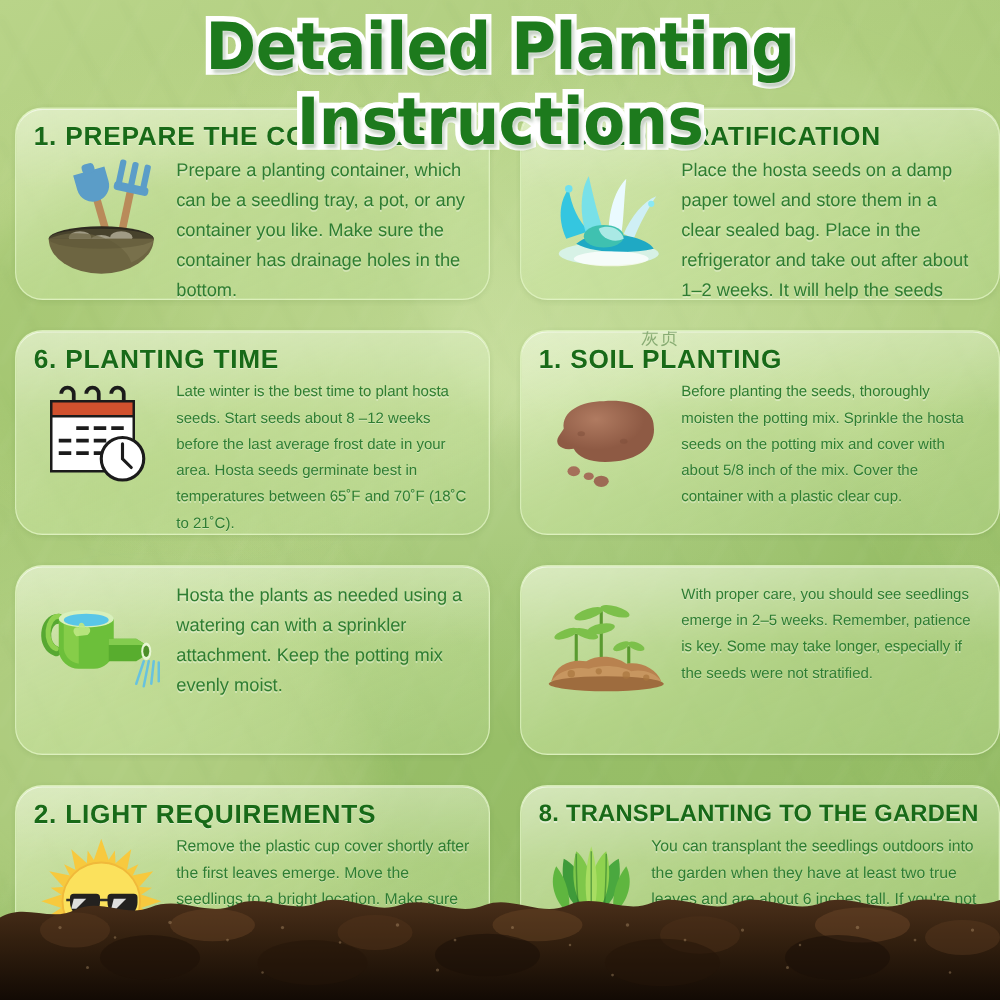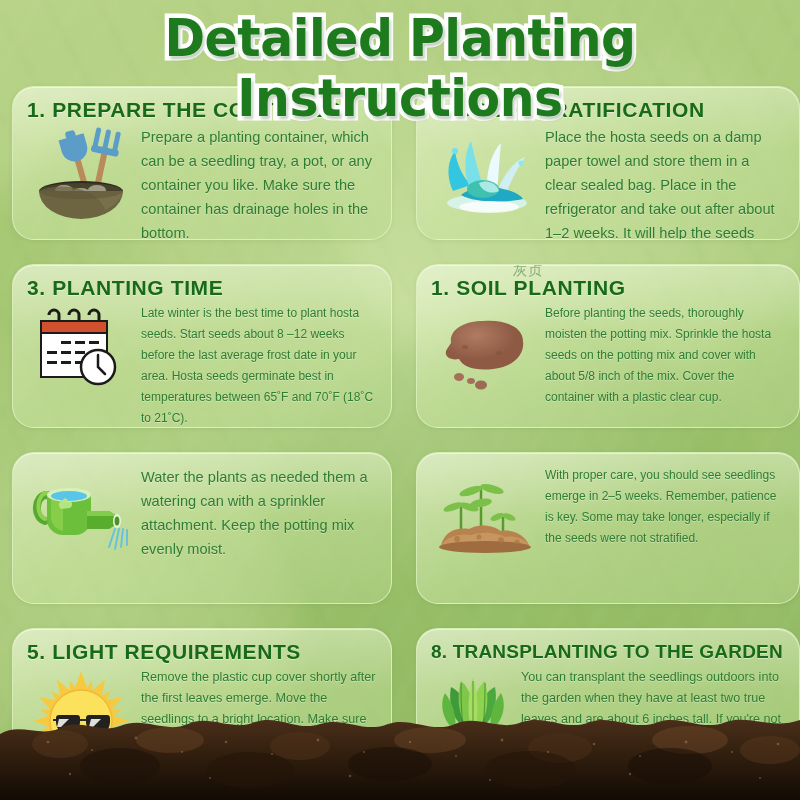--- a/index.html
+++ b/index.html
@@ -230,21 +230,21 @@
             <ellipse cx="54" cy="78" rx="30" ry="6" fill="#ffffff" opacity=".75"></ellipse>
             <circle cx="20" cy="22" r="3" fill="#6fe0ef"></circle>
             <circle cx="86" cy="34" r="2.5" fill="#8ae8f3"></circle>
           </svg>
         </div>
         <div class="card-text">Place the hosta seeds on a damp paper towel and store them in a clear sealed bag. Place in the refrigerator and take out after about 1–2 weeks. It will help the seeds germinate.</div>
       </div>
     </div>
 
     <div class="card dense">
-      <div class="card-title">3. PLANTING TIME</div>
+      <div class="card-title">6. PLANTING TIME</div>
       <div class="card-body">
         <div class="icon-slot">
           <svg width="92" height="86" viewBox="0 0 92 86">
             <path d="M14 8 a5 5 0 0 1 10 0 v10 a5 5 0 0 1 -10 0" fill="none" stroke="#1b1b1b" stroke-width="3"></path>
             <path d="M34 8 a5 5 0 0 1 10 0 v10 a5 5 0 0 1 -10 0" fill="none" stroke="#1b1b1b" stroke-width="3"></path>
             <path d="M54 8 a5 5 0 0 1 10 0 v10 a5 5 0 0 1 -10 0" fill="none" stroke="#1b1b1b" stroke-width="3"></path>
             <rect x="6" y="14" width="66" height="12" fill="#d1512e" stroke="#1b1b1b" stroke-width="2"></rect>
             <rect x="6" y="26" width="66" height="44" fill="#ffffff" stroke="#1b1b1b" stroke-width="2"></rect>
             <g fill="#1b1b1b">
               <rect x="26" y="34" width="10" height="3"></rect>
@@ -307,21 +307,21 @@
             <ellipse cx="88" cy="52" rx="2.4" ry="4.6" fill="#4d8f2a"></ellipse>
             <g stroke="#5fc0e6" stroke-width="2" stroke-linecap="round" opacity=".9">
               <path d="M90 60 L86 80"></path>
                 <path d="M94 60 L92 78"></path>
                 <path d="M86 60 L80 78"></path>
                 <path d="M98 61 L98 76"></path>
             </g>
             <path d="M32 40 c-4 -4 -2 -8 2 -7 c-1 -5 5 -5 5 0 c4 -2 6 3 2 6 z" fill="#bfe884" opacity=".9"></path>
           </svg>
         </div>
-        <div class="card-text">Water the plants as needed them a watering can with a sprinkler attachment. Keep the potting mix evenly moist.</div>
+        <div class="card-text">Hosta the plants as needed using a watering can with a sprinkler attachment. Keep the potting mix evenly moist.</div>
       </div>
     </div>
 
     <div class="card dense">
       <div class="card-body">
         <div class="icon-slot">
           <svg width="100" height="86" viewBox="0 0 100 86">
             <g stroke="#5a9b30" stroke-width="2.5" fill="none">
               <path d="M46 58 V20"></path>
                 <path d="M26 60 V38"></path>
@@ -345,21 +345,21 @@
                 <circle cx="66" cy="71" r="3"></circle>
                 <circle cx="82" cy="73" r="2.5"></circle>
             </g>
           </svg>
         </div>
         <div class="card-text">With proper care, you should see seedlings emerge in 2–5 weeks. Remember, patience is key. Some may take longer, especially if the seeds were not stratified.</div>
       </div>
     </div>
 
     <div class="card dense2">
-      <div class="card-title">5. LIGHT REQUIREMENTS</div>
+      <div class="card-title">2. LIGHT REQUIREMENTS</div>
       <div class="card-body">
         <div class="icon-slot">
           <svg width="100" height="100" viewBox="0 0 100 100">
             <g fill="#f7c93e">
               <g id="rays">
                 <path d="M50 0 L57 20 L43 20 Z"></path>
               </g>
               <path d="M50 2 L56 20 L44 20 Z"></path>
               <path d="M50 2 L56 20 L44 20 Z" transform="rotate(30 50 50)"></path>
               <path d="M50 2 L56 20 L44 20 Z" transform="rotate(60 50 50)"></path>

